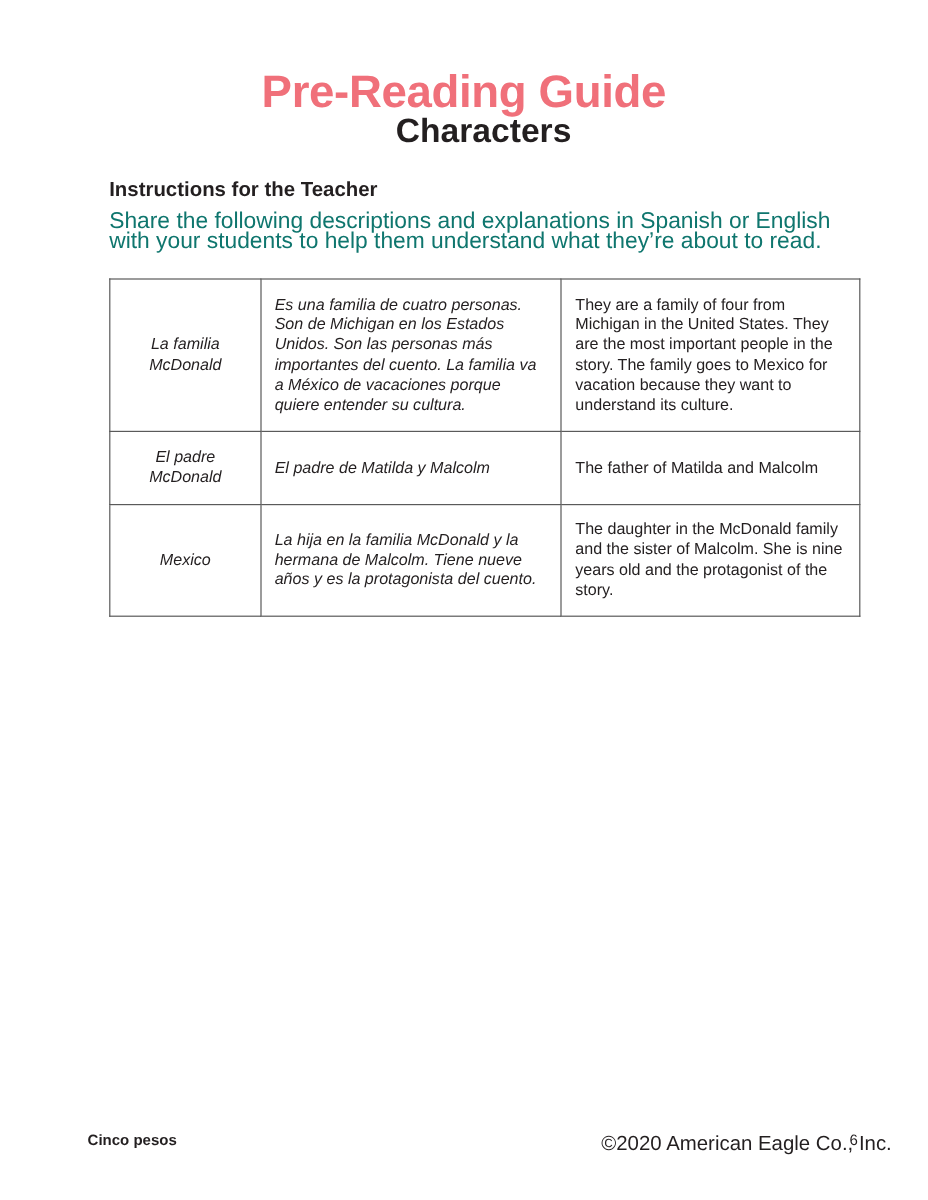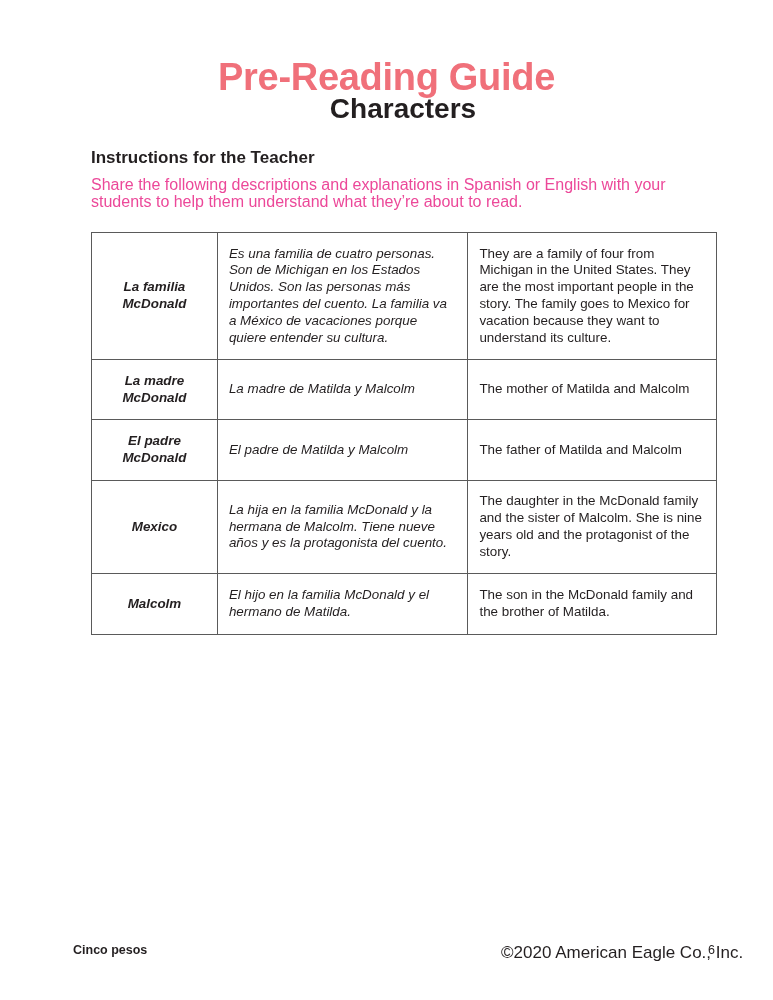--- a/index.html
+++ b/index.html
@@ -1,23 +1,23 @@
 <!DOCTYPE html>
 <html><head>
 <meta charset="utf-8">
 <style>
   html, body { margin: 0; padding: 0; background: #ffffff; }
   body { width: 773px; height: 1000px; position: relative; font-family: "Liberation Sans", sans-serif; color: #231f20; overflow: hidden; }
   .title { position: absolute; left: 0; width: 773px; top: 56px; text-align: center; font-size: 38px; font-weight: bold; color: #f0707a; letter-spacing: -0.3px; }
   .subtitle { position: absolute; left: 0; width: 806px; top: 93px; text-align: center; font-size: 28px; font-weight: bold; color: #231f20; }
   .heading { position: absolute; left: 91px; top: 148px; font-size: 17px; font-weight: bold; color: #231f20; }
-  .intro { position: absolute; left: 91px; top: 176px; width: 630px; font-size: 16px; line-height: 17px; color: #ec4899; }
+  .intro { position: absolute; left: 91px; top: 176px; width: 630px; font-size: 19px; line-height: 17px; color: #0f766e; }
   table.chars { position: absolute; left: 91px; top: 232px; width: 626px; border-collapse: collapse; font-size: 13.4px; line-height: 16.8px; }
   table.chars td { border: 1px solid #5a5a5a; vertical-align: middle; padding: 0 11px; }
-  td.name { width: 103px; text-align: center; font-weight: bold; font-style: italic; }
+  td.name { width: 103px; text-align: center; font-weight: normal; font-style: italic; }
   td.es { width: 228px; font-style: italic; }
   td.en { width: 226px; }
   tr.r0 td { height: 126px; margin-left: 10px; }
   tr.r1 td { height: 59px; }
   tr.r2 td { height: 60px; }
   tr.r3 td { height: 92px; }
   tr.r4 td { height: 60px; }
   .footer-left { position: absolute; left: 73px; top: 943px; font-size: 12.5px; font-weight: bold; }
   .footer-right { position: absolute; left: 501px; top: 943px; font-size: 17px; }
   .page-num { position: absolute; left: 708px; top: 943px; font-size: 12.5px; }
@@ -31,38 +31,28 @@
 <div class="heading">Instructions for the Teacher</div>
 <div class="intro">Share the following descriptions and explanations in Spanish or English with your students to help them understand what they’re about to read.</div>
 
 <table class="chars">
   <tbody>
     <tr class="r0">
       <td class="name">La familia McDonald</td>
       <td class="es">Es una familia de cuatro personas. Son de Michigan en los Estados Unidos. Son las personas más importantes del cuento. La familia va a México de vacaciones porque quiere entender su cultura.</td>
       <td class="en">They are a family of four from Michigan in the United States. They are the most important people in the story. The family goes to Mexico for vacation because they want to understand its culture.</td>
     </tr>
-    <tr class="r1">
-      <td class="name">La madre McDonald</td>
-      <td class="es">La madre de Matilda y Malcolm</td>
-      <td class="en">The mother of Matilda and Malcolm</td>
-    </tr>
     <tr class="r2">
       <td class="name">El padre McDonald</td>
       <td class="es">El padre de Matilda y Malcolm</td>
       <td class="en">The father of Matilda and Malcolm</td>
     </tr>
     <tr class="r3">
       <td class="name">Mexico</td>
       <td class="es">La hija en la familia McDonald y la hermana de Malcolm. Tiene nueve años y es la protagonista del cuento.</td>
       <td class="en">The daughter in the McDonald family and the sister of Malcolm. She is nine years old and the protagonist of the story.</td>
     </tr>
-    <tr class="r4">
-      <td class="name">Malcolm</td>
-      <td class="es">El hijo en la familia McDonald y el hermano de Matilda.</td>
-      <td class="en">The son in the McDonald family and the brother of Matilda.</td>
-    </tr>
   </tbody>
 </table>
 
 <div class="footer-left">Cinco pesos</div>
 <div class="footer-right">©2020 American Eagle Co., Inc.</div>
 <div class="page-num">6</div>
 
 </body></html>

